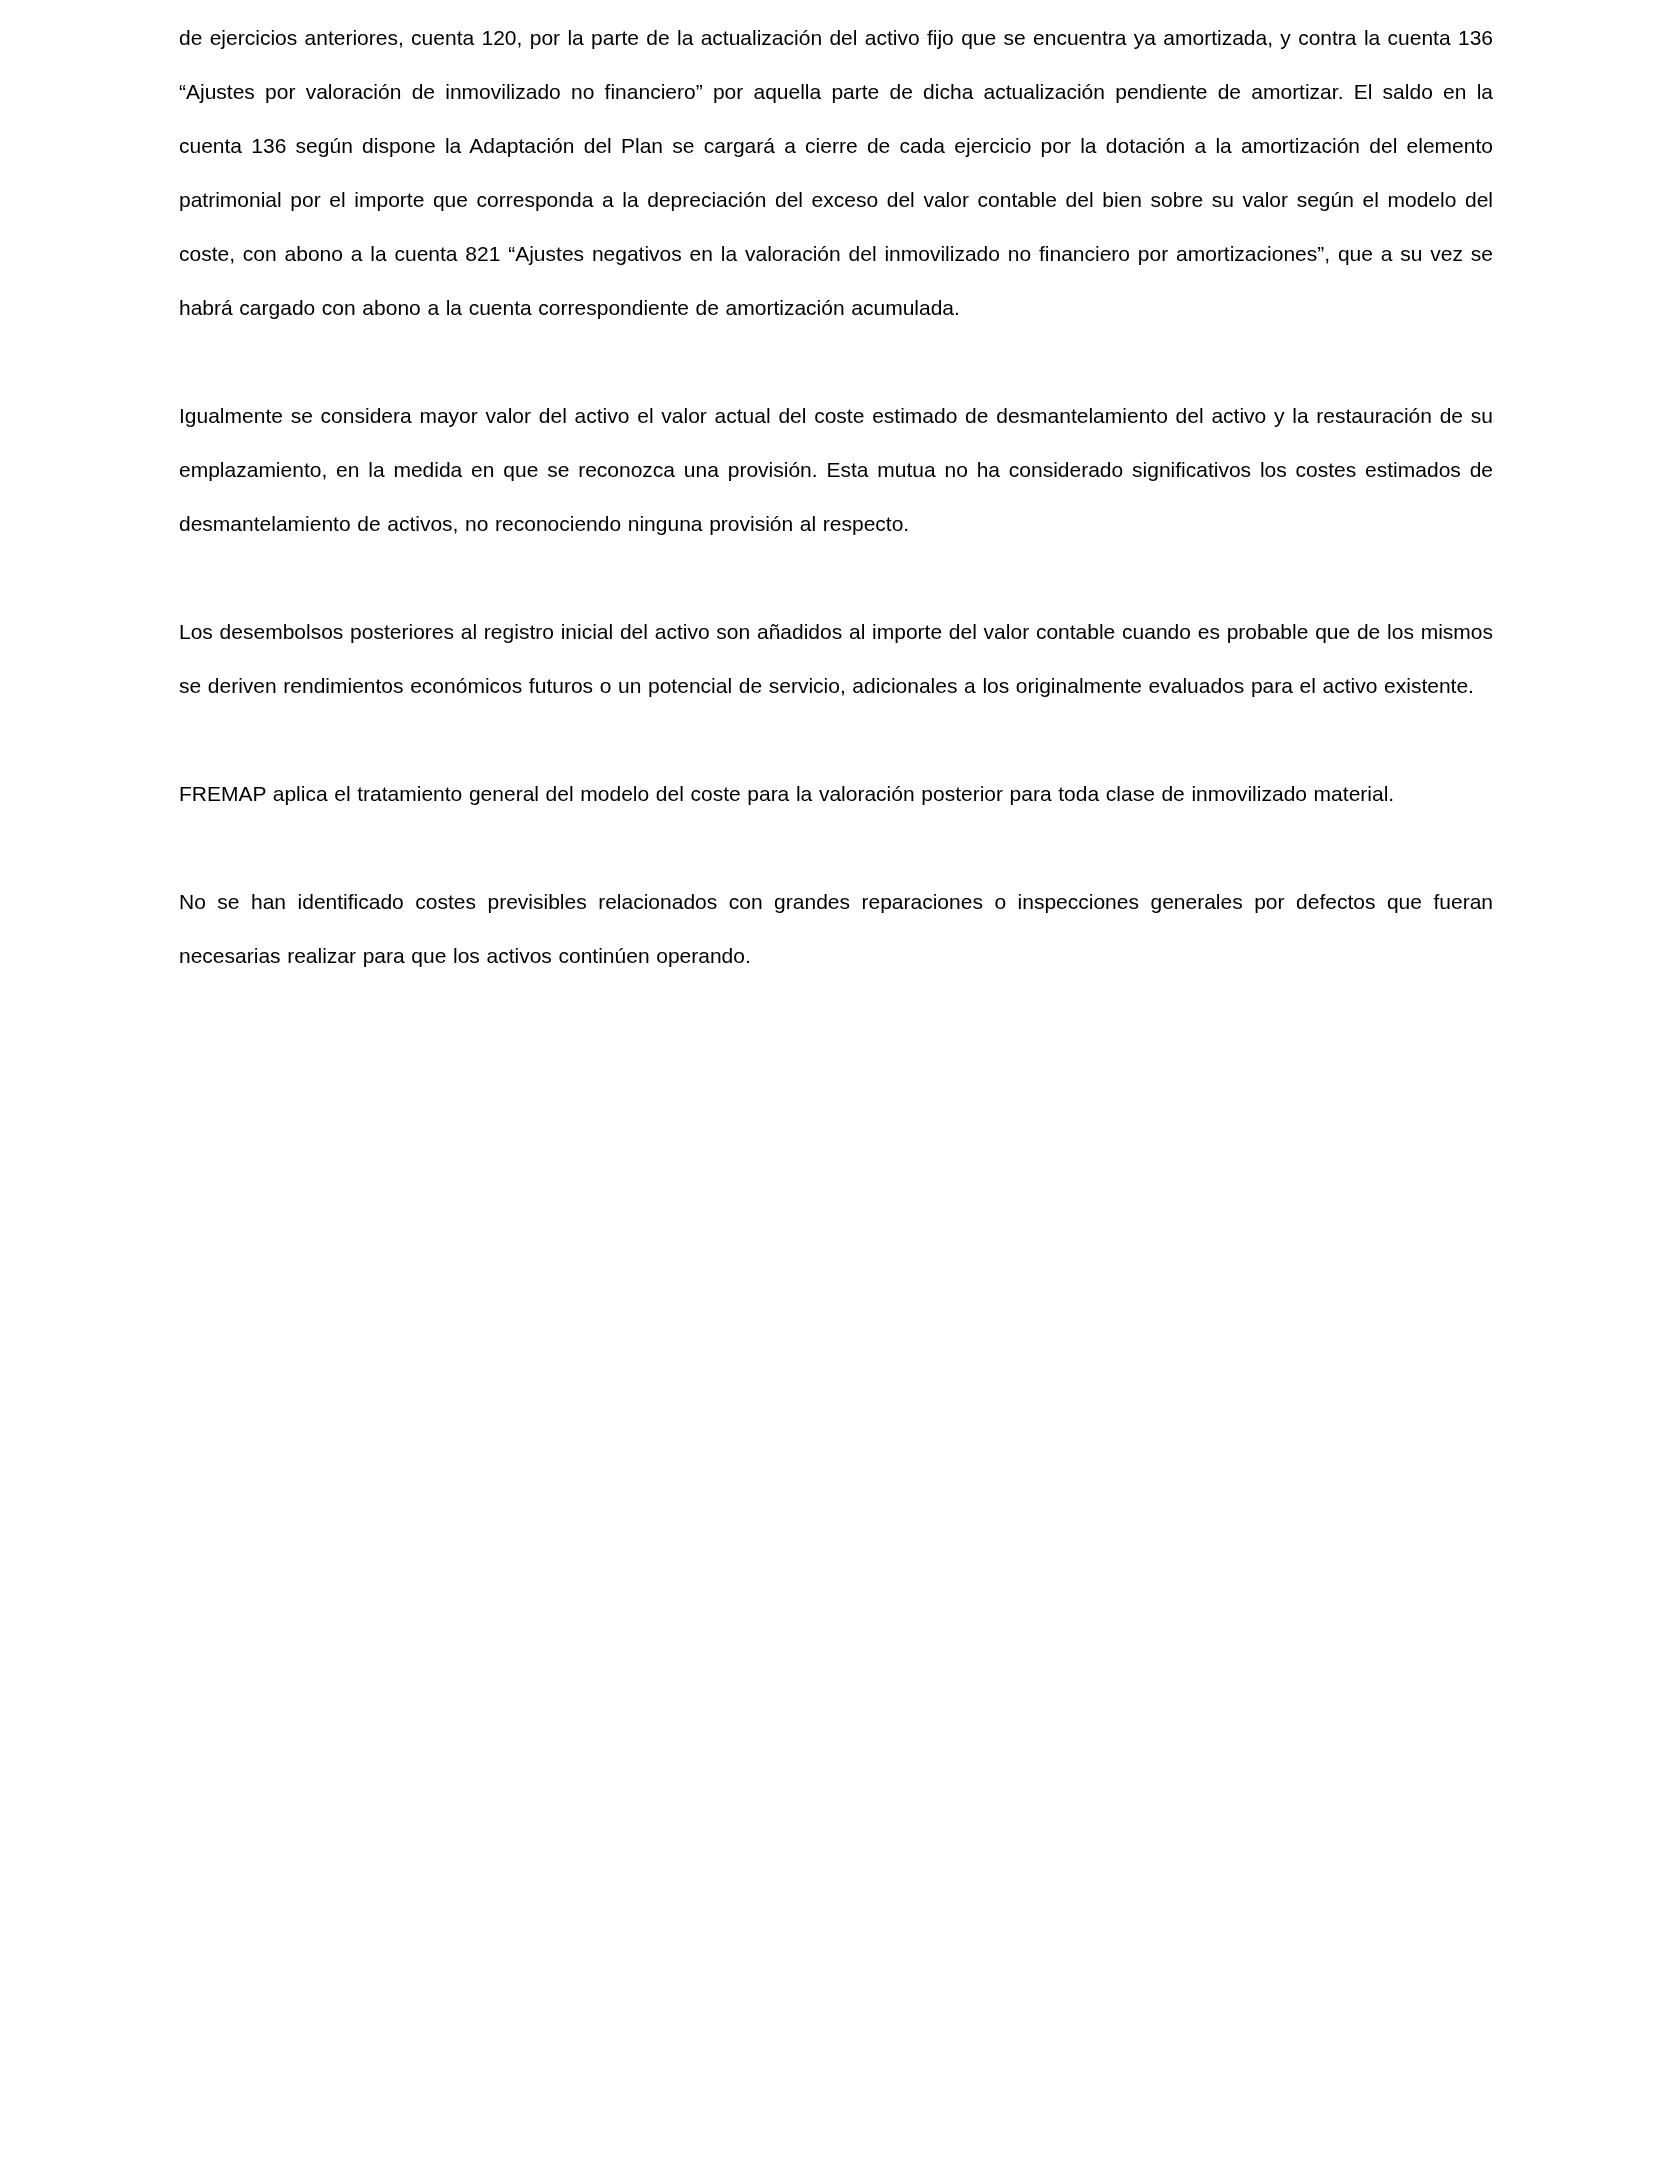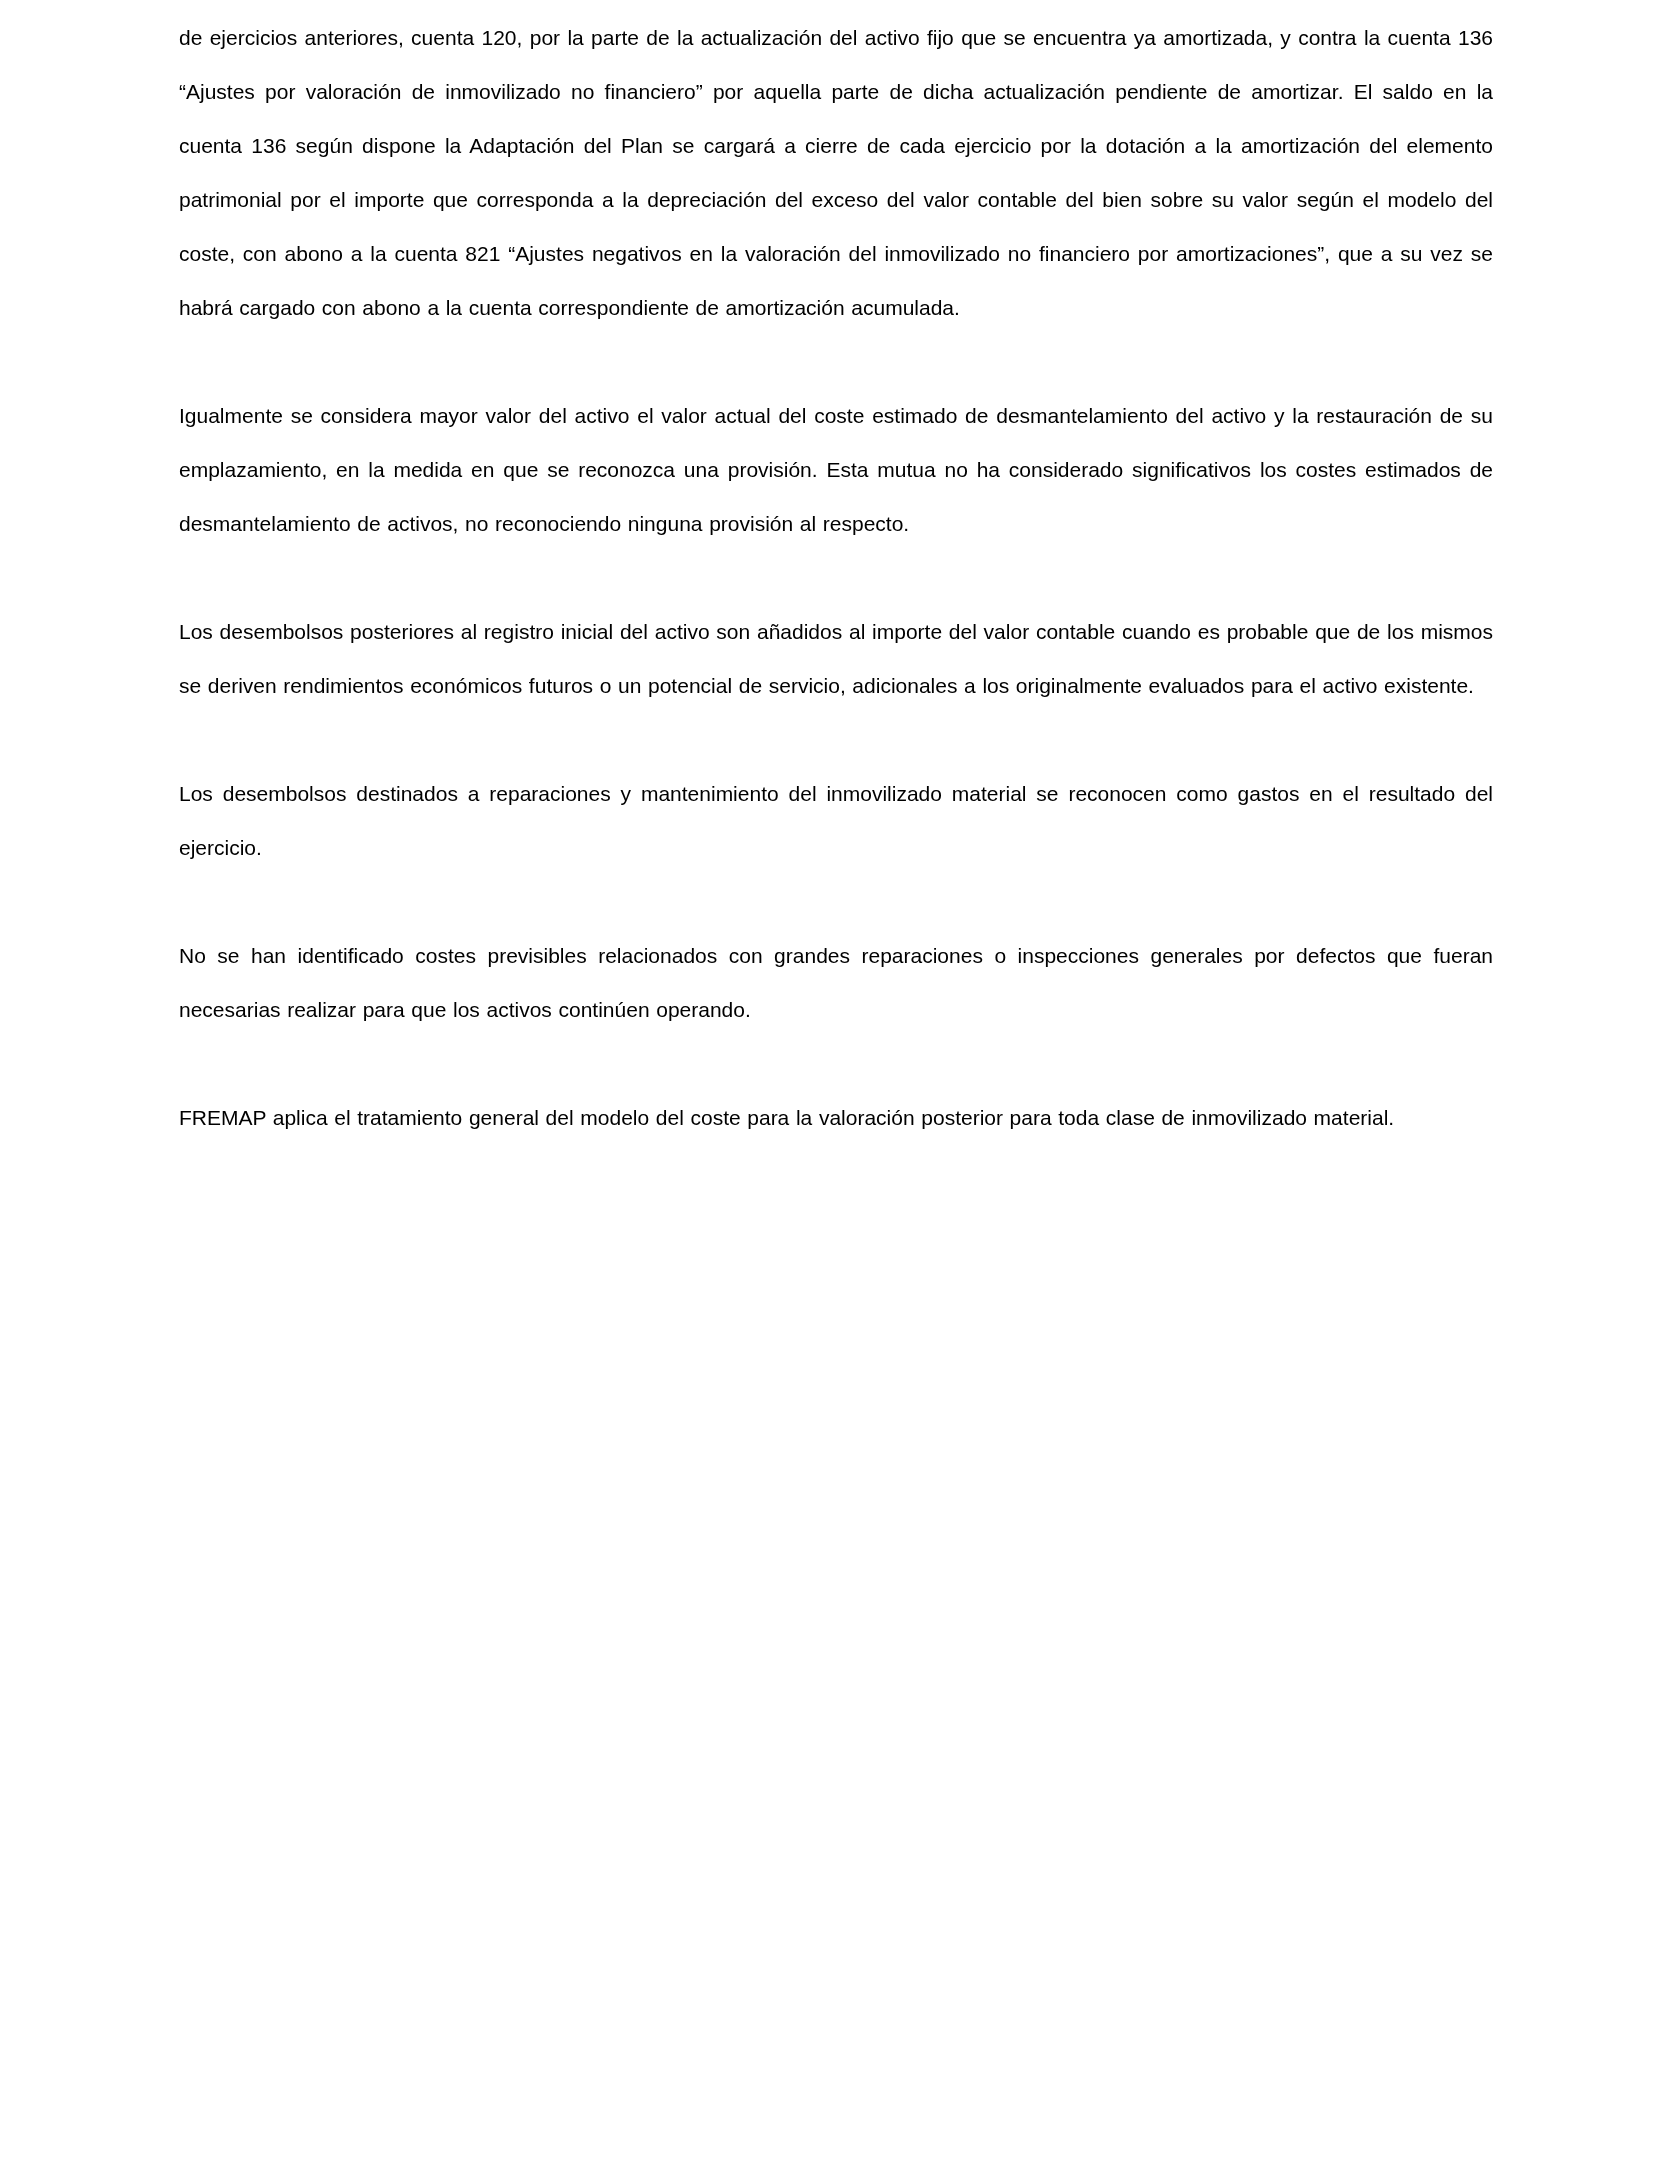--- a/index.html
+++ b/index.html
@@ -30,17 +30,16 @@
     word-spacing: 0.8px;
   }
 </style>
 </head>
 <body>
 
 <div class="page">
   <p class="para">de ejercicios anteriores, cuenta 120, por la parte de la actualización del activo fijo que se encuentra ya amortizada, y contra la cuenta 136 “Ajustes por valoración de inmovilizado no financiero” por aquella parte de dicha actualización pendiente de amortizar. El saldo en la cuenta 136 según dispone la Adaptación del Plan se cargará a cierre de cada ejercicio por la dotación a la amortización del elemento patrimonial por el importe que corresponda a la depreciación del exceso del valor contable del bien sobre su valor según el modelo del coste, con abono a la cuenta 821 “Ajustes negativos en la valoración del inmovilizado no financiero por amortizaciones”, que a su vez se habrá cargado con abono a la cuenta correspondiente de amortización acumulada.</p>
   <p class="para">Igualmente se considera mayor valor del activo el valor actual del coste estimado de desmantelamiento del activo y la restauración de su emplazamiento, en la medida en que se reconozca una provisión. Esta mutua no ha considerado significativos los costes estimados de desmantelamiento de activos, no reconociendo ninguna provisión al respecto.</p>
   <p class="para">Los desembolsos posteriores al registro inicial del activo son añadidos al importe del valor contable cuando es probable que de los mismos se deriven rendimientos económicos futuros o un potencial de servicio, adicionales a los originalmente evaluados para el activo existente.</p>
-  <p class="para">Los desembolsos destinados a reparaciones y mantenimiento del inmovilizado material se reconocen como gastos en el resultado del ejercicio.</p>
+  <p class="para">FREMAP aplica el tratamiento general del modelo del coste para la valoración posterior para toda clase de inmovilizado material.</p>
   <p class="para">No se han identificado costes previsibles relacionados con grandes reparaciones o inspecciones generales por defectos que fueran necesarias realizar para que los activos continúen operando.</p>
-  <p class="para">FREMAP aplica el tratamiento general del modelo del coste para la valoración posterior para toda clase de inmovilizado material.</p>
 </div>
 
 
 </body></html>

